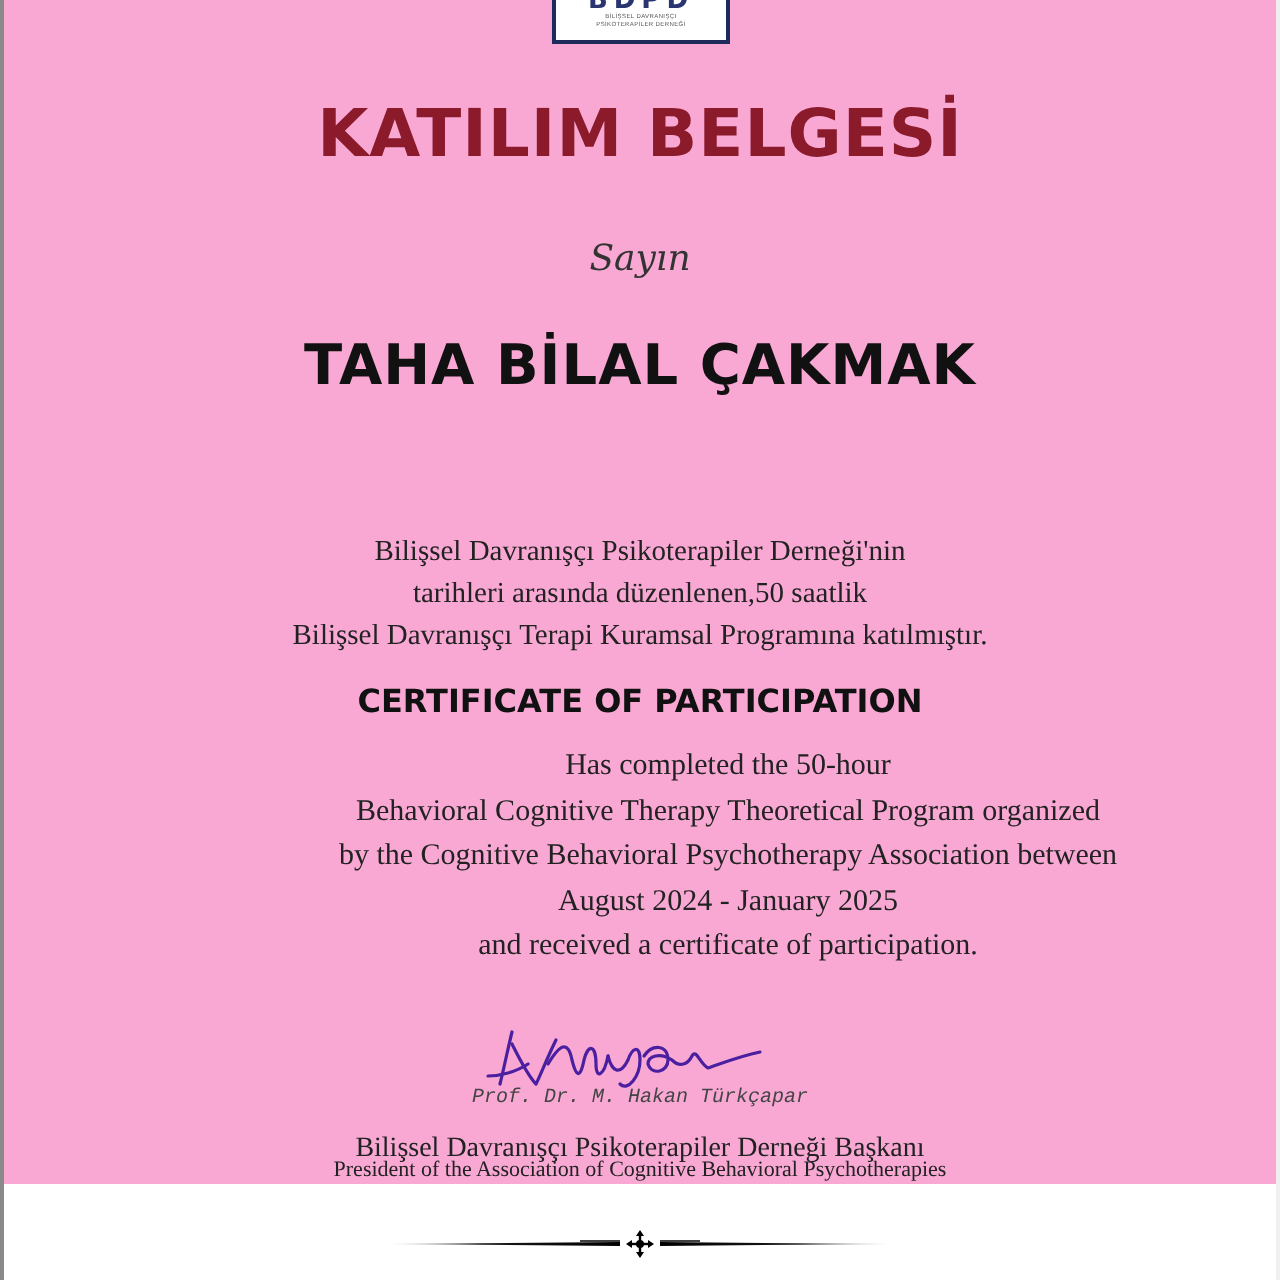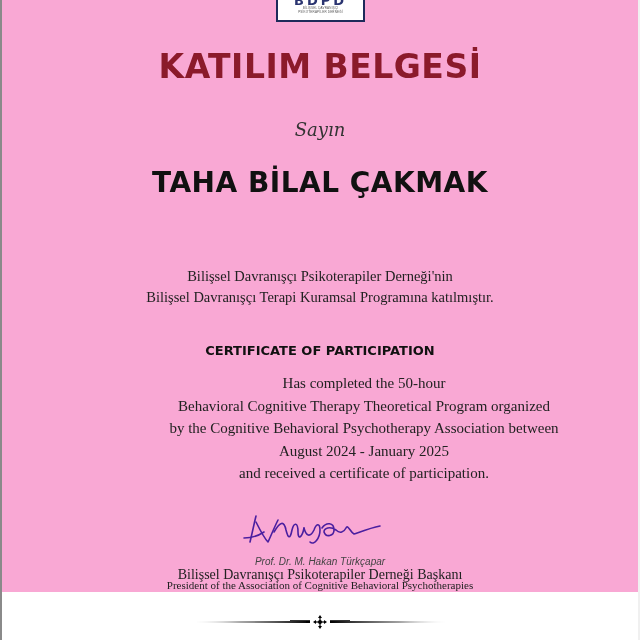--- a/index.html
+++ b/index.html
@@ -100,42 +100,42 @@
       line-height: 21px;
       margin-top: 46px;
     }
     .body-tr b, .body-en b {
       font-weight: normal;
     }
     .title-en {
       top: 336px;
       font-family: "DejaVu Sans", sans-serif;
       font-weight: bold;
-      font-size: 13px;
+      font-size: 16px;
       color: #111;
       line-height: 30px;
     }
     .body-en {
       top: 372px;
       font-family: "Liberation Serif", serif;
       font-size: 15px;
       color: #222;
       line-height: 22.5px;
       margin-left: 44px;
     }
     .signature {
       position: absolute;
       left: 240px;
       top: 508px;
       width: 160px;
       height: 40px;
     }
     .signer {
-      top: 555px;
-      font-family: Liberation Sans, sans-serif;
+      top: 543px;
+      font-family: Liberation Mono, monospace;
       font-style: italic;
       font-size: 10px;
       color: #444;
       line-height: 13px;
     }
     .signer-role {
       top: 569px;
       font-family: "Liberation Serif", serif;
       font-size: 14px;
       color: #222;
@@ -170,20 +170,21 @@
   </div>
 
   <div class="center sayin">Sayın</div>
 
   <div class="center title-tr">KATILIM BELGESİ</div>
 
   <div class="center name">TAHA BİLAL ÇAKMAK</div>
 
   <div class="center body-tr">
     <div>Bilişsel Davranışçı Psikoterapiler Derneği'nin</div>
+    <div>tarihleri arasında düzenlenen,50 saatlik</div>
     <div><b>Bilişsel Davranışçı Terapi Kuramsal Programına</b><span> katılmıştır.</span></div>
   </div>
 
   <div class="center title-en">CERTIFICATE OF PARTICIPATION</div>
 
   <div class="center body-en">
     <div>Has completed the 50-hour</div>
     <div><b>Behavioral Cognitive Therapy Theoretical Program</b><span> organized</span></div>
     <div>by the Cognitive Behavioral Psychotherapy Association between</div>
     <div>August 2024 - January 2025</div>

